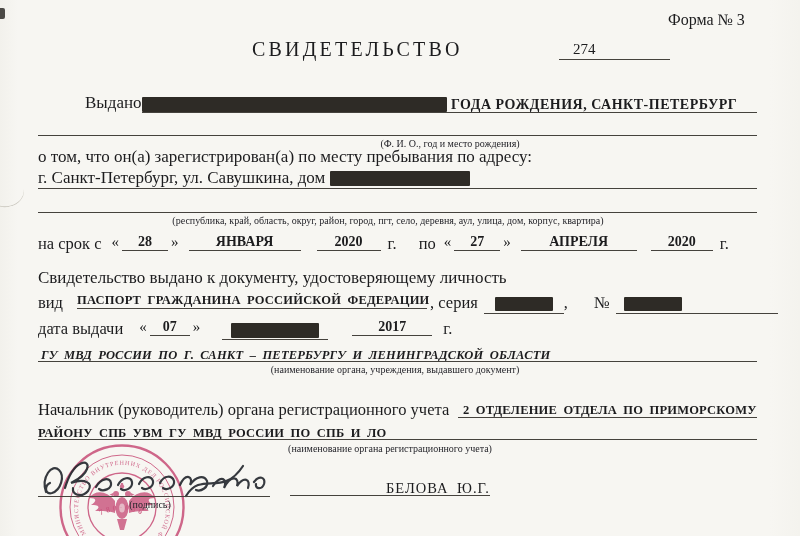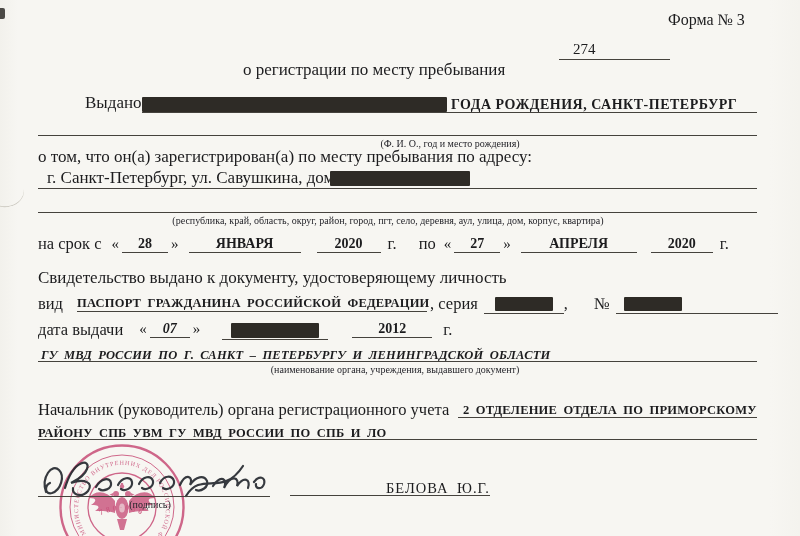--- a/index.html
+++ b/index.html
@@ -12,51 +12,51 @@
   }
   .abs { position:absolute; }
   .t16 { font-size:16.5px; }
   .t17 { font-size:17px; }
   .caps { font-weight:700; font-size:12.5px; letter-spacing:.2px; word-spacing:3px; white-space:nowrap; }
   .caption { font-size:10px; color:#24242a; text-align:center; white-space:nowrap; }
   .cell { display:inline-block; text-align:center; border-bottom:1.4px solid #45423d; }
   .val { font-weight:700; font-size:14px; }
   .line { position:absolute; height:0; border-bottom:1.5px solid #45423d; }
   .redact { background:#2e2b26; display:inline-block; vertical-align:middle; border-radius:1px; }
-  .row { position:absolute; display:flex; align-items:center; white-space:nowrap; }
+  .row { position:absolute; display:flex; align-items:flex-start; white-space:nowrap; }
   .q { font-size:15px; }
   .title { font-size:20px; letter-spacing:3.2px; }
   .subtitle { font-size:17px; }
   .formno { font-size:16px; }
   .artifact-corner { position:absolute; left:0; top:8px; width:5px; height:11px; background:#4c4a46; border-radius:0 2px 2px 0; }
   .artifact-arc { position:absolute; left:-10px; top:180px; width:34px; height:26px; border:none; border-bottom:1px solid #c9c6bd; border-radius:50%; transform:rotate(-14deg); }
   svg text { font-family:"Liberation Serif","DejaVu Serif",serif; }
 </style>
 </head>
 <body>
 
 <div id="doc">
 
   <div class="artifact-corner"></div>
   <div class="artifact-arc"></div>
 
   <div class="abs formno" style="top:11px; left:668px;">Форма № 3</div>
+  <div class="abs title" style="top:38px; left:252px;">СВИДЕТЕЛЬСТВО</div>
   <div class="abs cell" style="top:41px; left:559px; width:97px; text-align:left; padding:0 0 1px 14px; font-size:15px;">274</div>
-  <div class="abs subtitle" style="top:60px; left:243px;">о регистрации по месту пребывания</div>
 
   <div class="abs t17" style="top:93px; left:85px;">Выдано</div>
   <div class="abs redact" style="top:97px; left:142px; width:305px; height:15px;"></div>
   <div class="abs val" style="top:97px; left:451px; letter-spacing:.5px; white-space:nowrap;">ГОДА РОЖДЕНИЯ, САНКТ-ПЕТЕРБУРГ</div>
   <div class="line" style="top:112px; left:142px; width:615px;"></div>
 
   <div class="line" style="top:135px; left:38px; width:719px;"></div>
   <div class="abs caption" style="top:138px; left:250px; width:400px;">(Ф. И. О., год и место рождения)</div>
 
   <div class="abs t17" style="top:147px; left:38px;">о том, что он(а) зарегистрирован(а) по месту пребывания по адресу:</div>
-  <div class="abs t17" style="top:168px; left:47px;">г. Санкт-Петербург, ул. Савушкина, дом</div>
+  <div class="abs t17" style="top:168px; left:38px;">г. Санкт-Петербург, ул. Савушкина, дом</div>
   <div class="abs redact" style="top:171px; left:330px; width:140px; height:15px;"></div>
   <div class="line" style="top:188px; left:38px; width:719px;"></div>
 
   <div class="line" style="top:212px; left:38px; width:719px;"></div>
   <div class="abs caption" style="top:215px; left:88px; width:600px;">(республика, край, область, округ, район, город, пгт, село, деревня, аул, улица, дом, корпус, квартира)</div>
 
   <div class="row t16" style="top:234px; left:38px;">
     <span style="margin-right:10px;">на срок с</span>
     <span class="q" style="margin-right:3px;">«</span>
     <span class="cell val" style="width:46px;">28</span>
@@ -81,36 +81,37 @@
     <span style="margin-left:3px;">, серия</span>
     <span class="cell" style="width:80px; margin-left:6px;"><span class="redact" style="width:58px; height:14px;"></span></span>
     <span>,</span>
     <span style="margin-left:26px; margin-right:6px;">№</span>
     <span class="cell" style="width:162px; text-align:left;"><span class="redact" style="width:58px; height:14px; margin-left:8px;"></span></span>
   </div>
 
   <div class="row t16" style="top:319px; left:38px;">
     <span style="margin-right:16px;">дата выдачи</span>
     <span class="q" style="margin-right:3px;">«</span>
-    <span class="cell val" style="width:40px;font-style:italic;">07</span>
+    <span class="cell val" style="width:40px;">07</span>
     <span class="q" style="margin-left:3px;">»</span>
     <span class="cell" style="width:106px; margin-left:22px;"><span class="redact" style="width:88px; height:15px;"></span></span>
-    <span class="cell val" style="width:80px; margin-left:24px;">2012</span>
+    <span class="cell val" style="width:80px; margin-left:24px;">2017</span>
     <span style="margin-left:11px;">г.</span>
   </div>
 
   <div class="abs caps" style="top:348px; left:41px;font-style:italic;">ГУ МВД РОССИИ ПО Г. САНКТ – ПЕТЕРБУРГУ И ЛЕНИНГРАДСКОЙ ОБЛАСТИ</div>
   <div class="line" style="top:361px; left:38px; width:719px;"></div>
   <div class="abs caption" style="top:364px; left:195px; width:400px;">(наименование органа, учреждения, выдавшего документ)</div>
 
   <div class="abs t16" style="top:400px; left:38px;">Начальник (руководитель) органа регистрационного учета</div>
   <div class="abs caps" style="top:403px; left:463px;">2 ОТДЕЛЕНИЕ ОТДЕЛА ПО ПРИМОРСКОМУ</div>
   <div class="line" style="top:417px; left:458px; width:299px;"></div>
   <div class="abs caps" style="top:426px; left:38px;">РАЙОНУ СПБ УВМ ГУ МВД РОССИИ ПО СПБ И ЛО</div>
   <div class="line" style="top:439px; left:38px; width:719px;"></div>
+  <div class="abs caption" style="top:443px; left:190px; width:400px;">(наименование органа регистрационного учета)</div>
 
   <svg class="abs" style="top:441px; left:50px;" width="144" height="144" viewBox="0 0 144 144">
     <g stroke="#c9537b" fill="none" opacity="0.88">
       <circle cx="72" cy="66" r="61.5" stroke-width="2.4"></circle>
       <circle cx="72" cy="66" r="52" stroke-width="1"></circle>
       <circle cx="72" cy="66" r="34" stroke-width="1.3"></circle>
     </g>
     <defs>
       <path id="ringPath" d="M 36 93 A 44 44 0 1 1 108 93"></path>
       <path id="codePath" d="M 34 90 A 45 45 0 0 1 110 90"></path>

